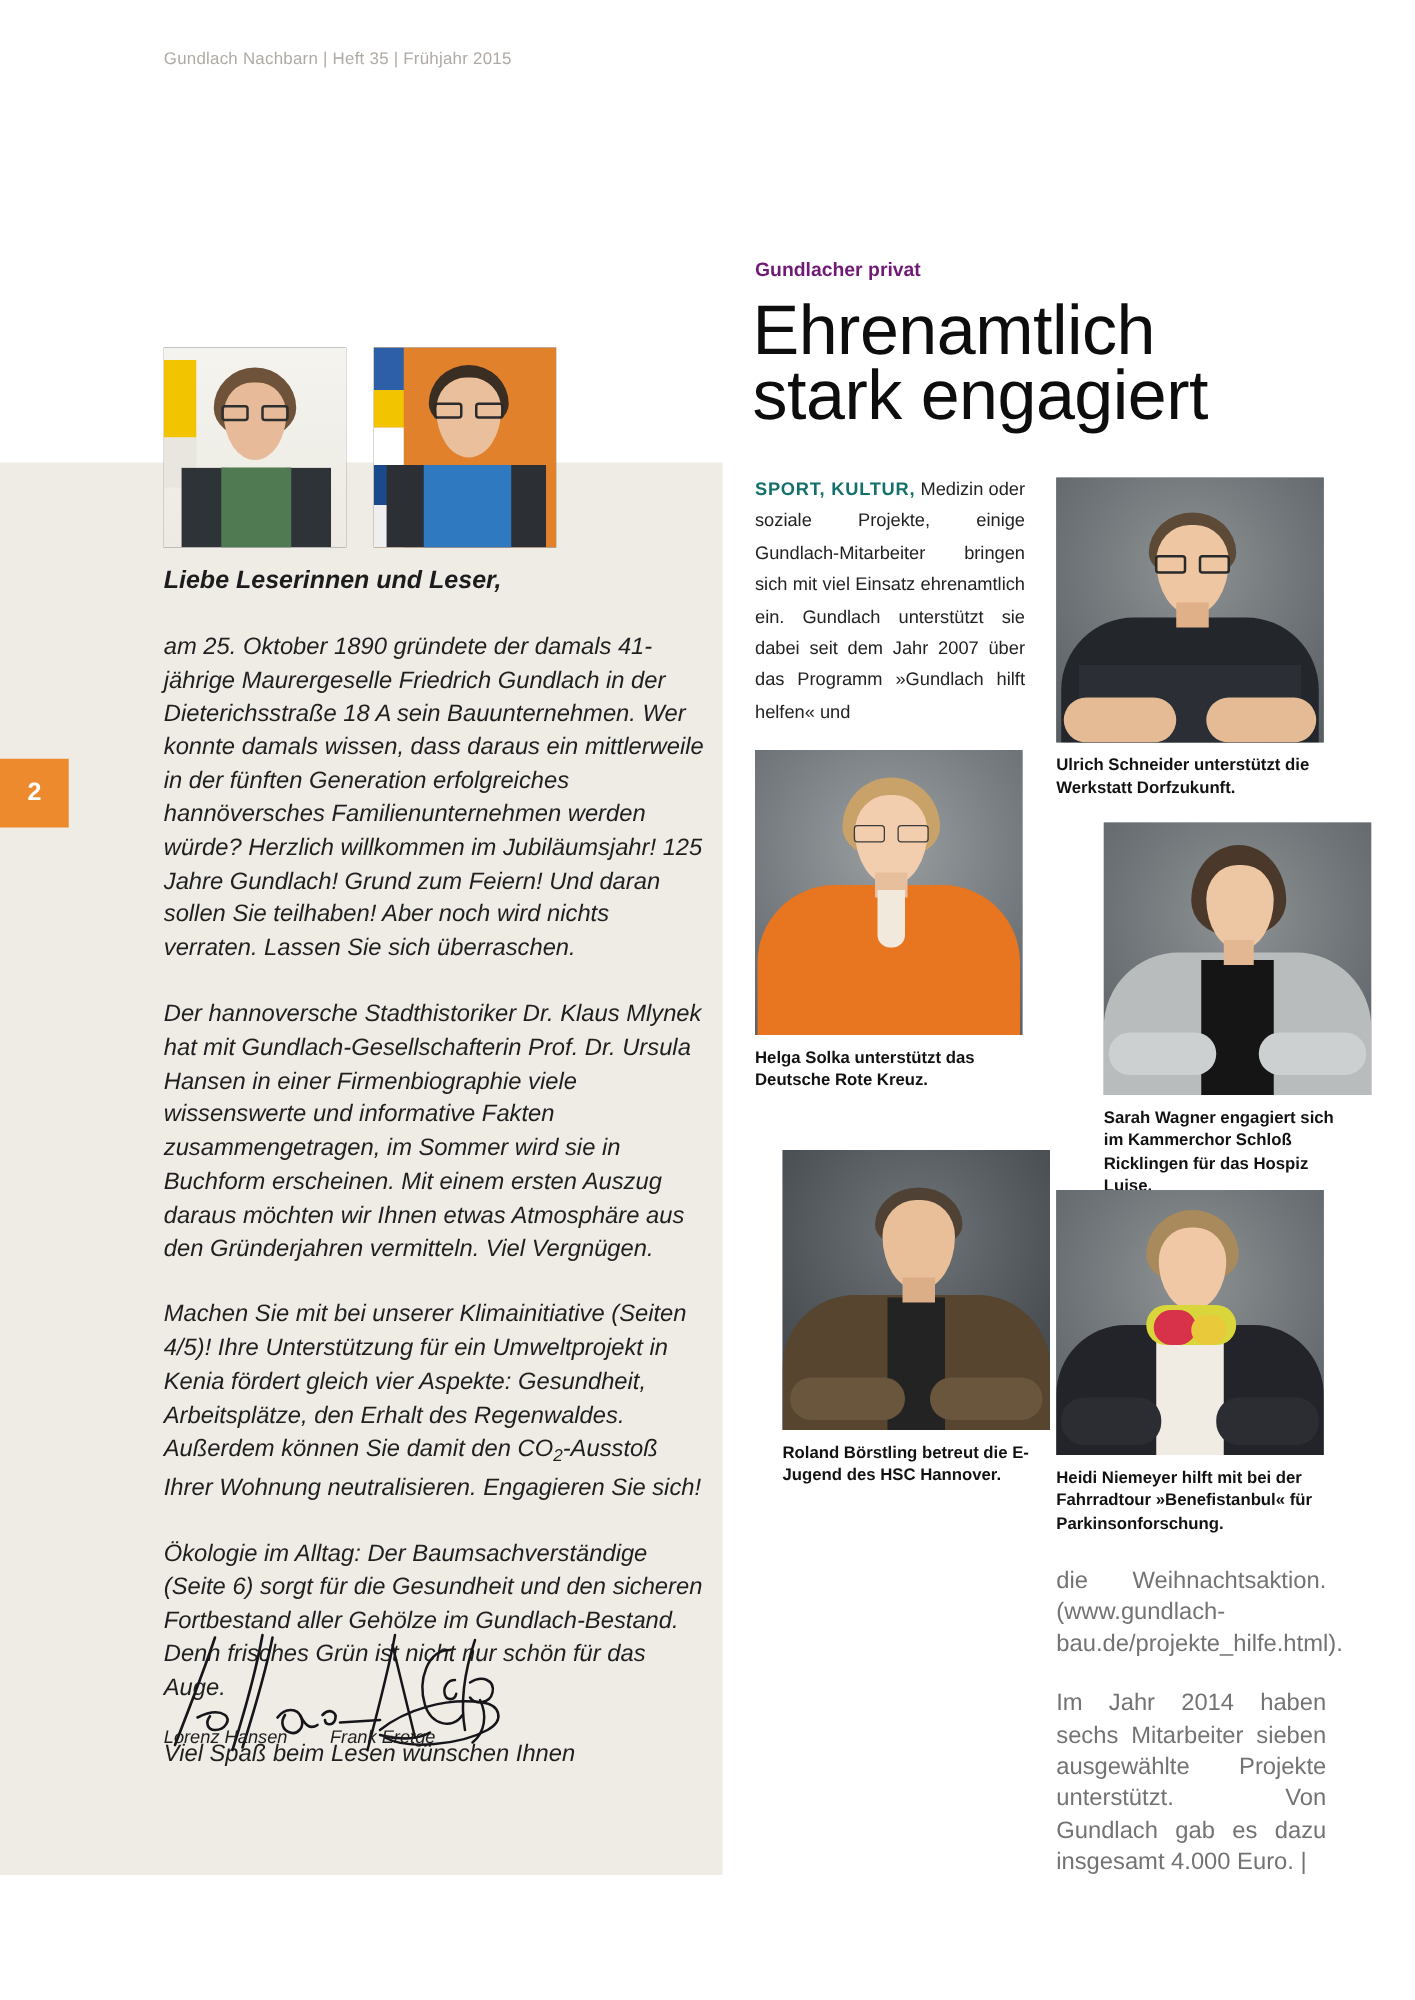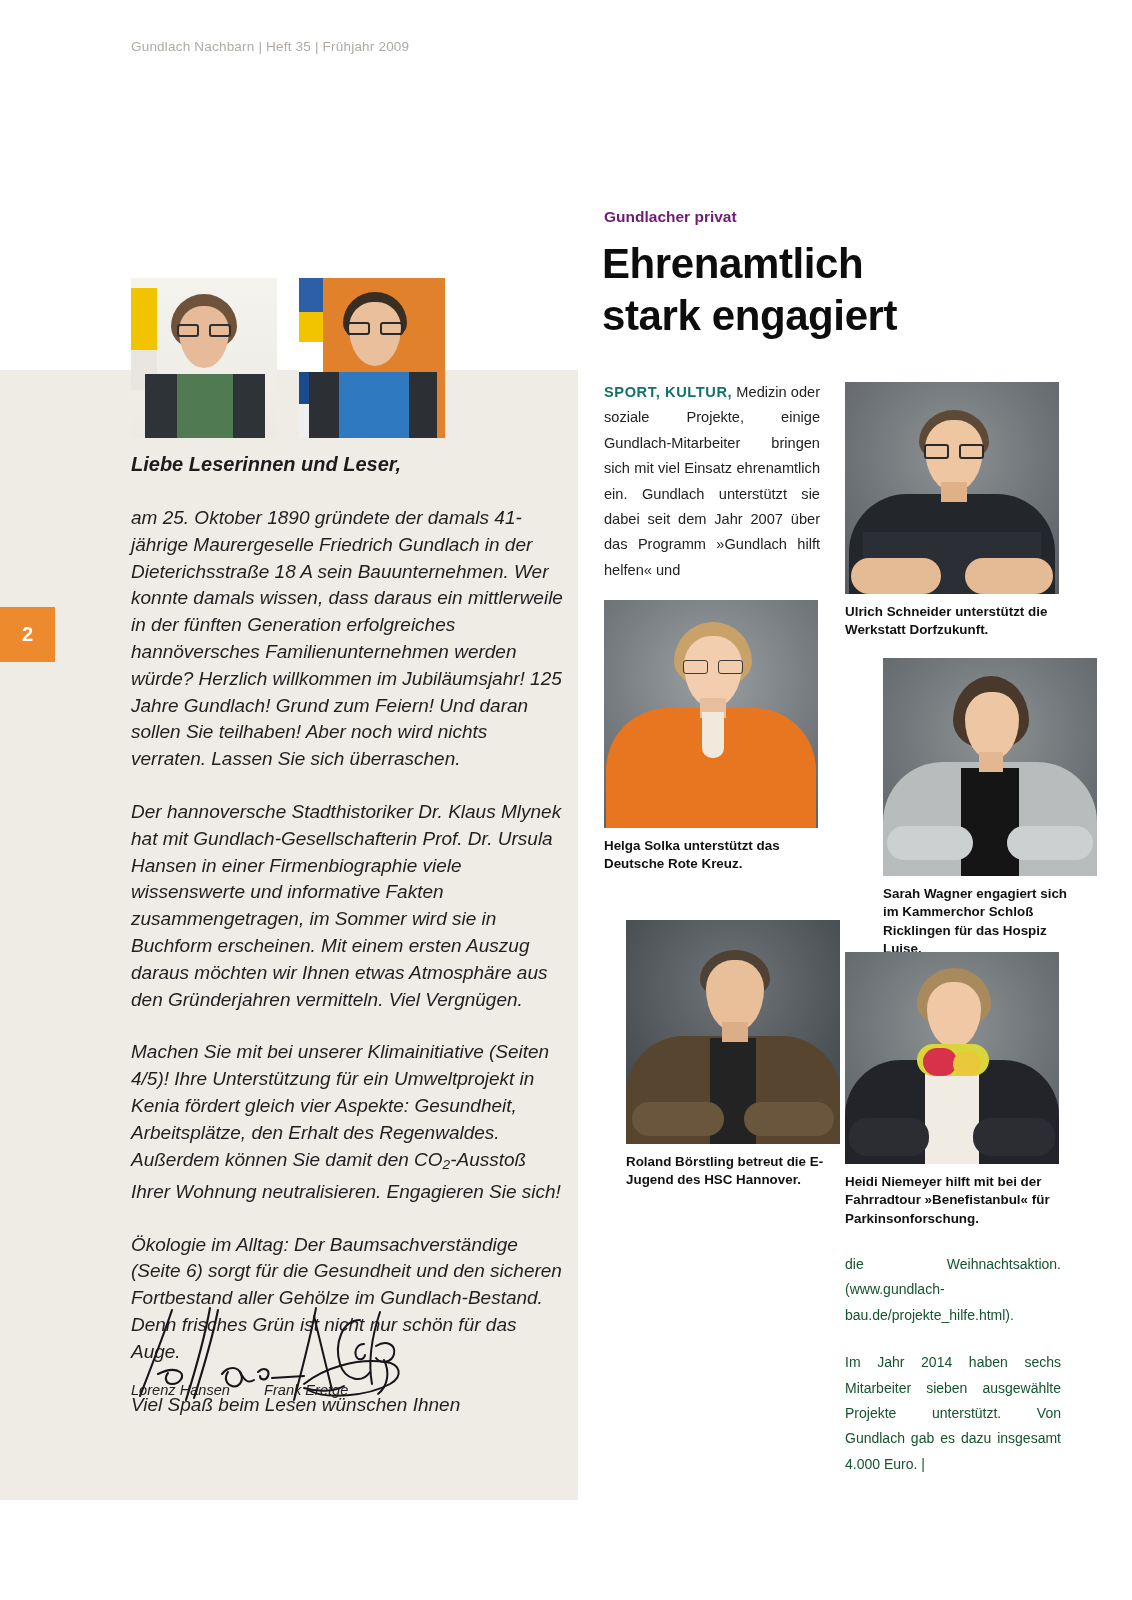--- a/index.html
+++ b/index.html
@@ -86,32 +86,32 @@
     font-size: 14.6px; font-style: italic; color: #1f1f1f;
   }
 
   
   .kicker {
     position: absolute; left: 604px; top: 208px;
     font-size: 15.5px; font-weight: 700; color: #701a75;
   }
   .headline {
     position: absolute; left: 602px; top: 238px; width: 420px;
-    font-size: 42px; font-weight: 700; line-height: 52px; color: #0d0d0d;
+    font-size: 56px; font-weight: 400; line-height: 52px; color: #0d0d0d;
     letter-spacing: -0.4px;
   }
   .col-left-text {
     position: absolute; left: 604px; top: 380px; width: 216px;
     font-size: 14.6px; line-height: 25.4px; color: #222; text-align: justify;
   }
   .col-left-text .lead { color: #14706b; font-weight: 700; letter-spacing: .6px; }
 
   .col-right-text {
     position: absolute; left: 845px; top: 1252px; width: 216px;
-    font-size: 14px; line-height: 25.4px; color: #14532d; text-align: justify;
+    font-size: 19px; line-height: 25.4px; color: #737373; text-align: justify;
   }
   .col-right-text p { margin: 0 0 22px 0; }
   .col-right-text p:last-child { margin-bottom: 0; }
 
   
   .pblock { position: absolute; }
   .pframe { position: relative; overflow: hidden; background: #5d6468; }
   .cap {
     margin-top: 9px; font-size: 13.4px; font-weight: 700; line-height: 18.4px; color: #121212;
   }
@@ -129,21 +129,21 @@
   .arms { position:absolute; }
 
   
   .bottom-white { position:absolute; left:0; top:1500px; width:578px; height:100px; background:#ffffff; }
 </style>
 </head>
 <body>
 
 <div class="page">
 
-  <div class="runhead">Gundlach Nachbarn | Heft 35 | Frühjahr 2009</div>
+  <div class="runhead">Gundlach Nachbarn | Heft 35 | Frühjahr 2015</div>
 
   <div class="editorial-panel"></div>
   <div class="page-badge">2</div>
 
   <div class="photo-duo">
     <div class="photo photo-a">
       <div class="pa-bg"></div>
         <div class="pa-band"></div>
         <div class="pa-band2"></div>
       <div class="pa-jack"></div>

